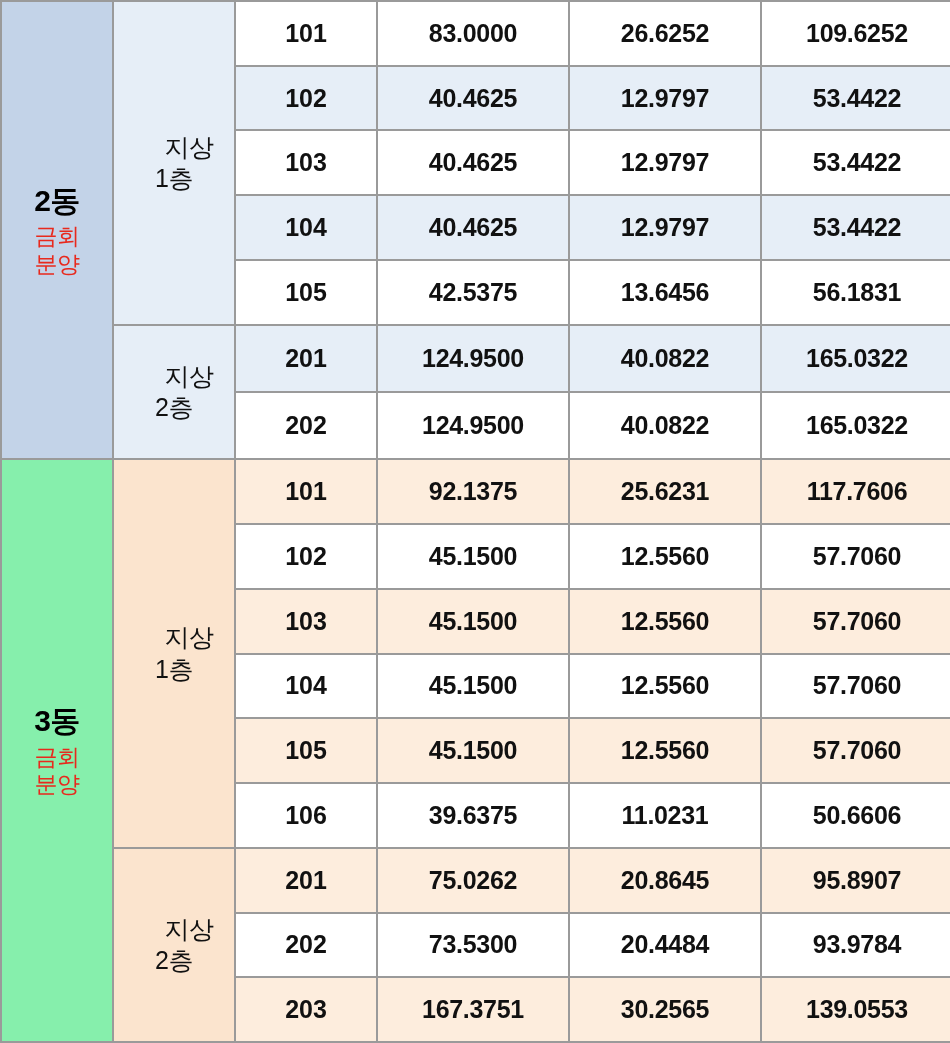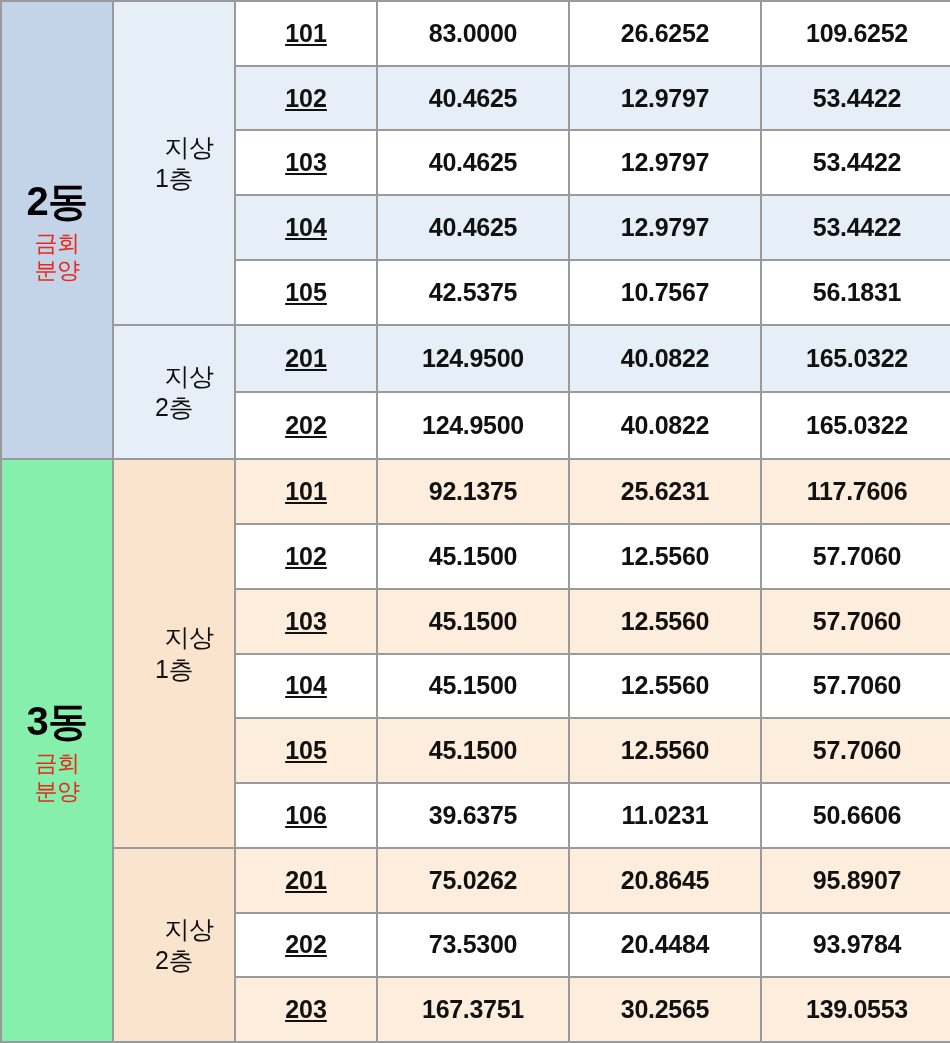--- a/index.html
+++ b/index.html
@@ -33,21 +33,21 @@
     color: #111111;
   }
 
   
   td.building {
     font-weight: bold;
     line-height: 1.25;
   }
   td.building .b-name {
     display: block;
-    font-size: 40px;
+    font-size: 30px;
     color: #000000;
     letter-spacing: -0.5px;
   }
   td.building .b-note {
     display: block;
     font-size: 23px;
     color: #e8291d;
     font-weight: normal;
     margin-top: 4px;
     line-height: 1.2;
@@ -60,21 +60,20 @@
     line-height: 1.25;
     letter-spacing: -0.5px;
   }
   td.floor .f-l1 { display: block; margin-left: 30px; }
   td.floor .f-l2 { display: block; }
 
   td.unit {
     font-size: 28px;
     font-weight: bold;
     letter-spacing: 0px;
-    text-decoration: underline;
   }
 
   td.num {
     text-align: right;
     padding-right: 14px;
     font-size: 27px;
     font-weight: bold;
     letter-spacing: -0.3px;
     margin-left: 44px;
   }
@@ -132,21 +131,21 @@
     </tr>
     <tr>
       <td class="unit z-blue-light">104</td>
       <td class="num z-blue-light">40.4625</td>
       <td class="num z-blue-light">12.9797</td>
       <td class="num z-blue-light">53.4422</td>
     </tr>
     <tr>
       <td class="unit z-white">105</td>
       <td class="num z-white">42.5375</td>
-      <td class="num z-white">10.7567</td>
+      <td class="num z-white">13.6456</td>
       <td class="num z-white">56.1831</td>
     </tr>
     <tr>
       <td class="floor z-blue-light" rowspan="2">
         <span class="f-l1">지상</span>
         <span class="f-l2">2층</span>
       </td>
       <td class="unit z-blue-light">201</td>
       <td class="num z-blue-light">124.9500</td>
       <td class="num z-blue-light">40.0822</td>

